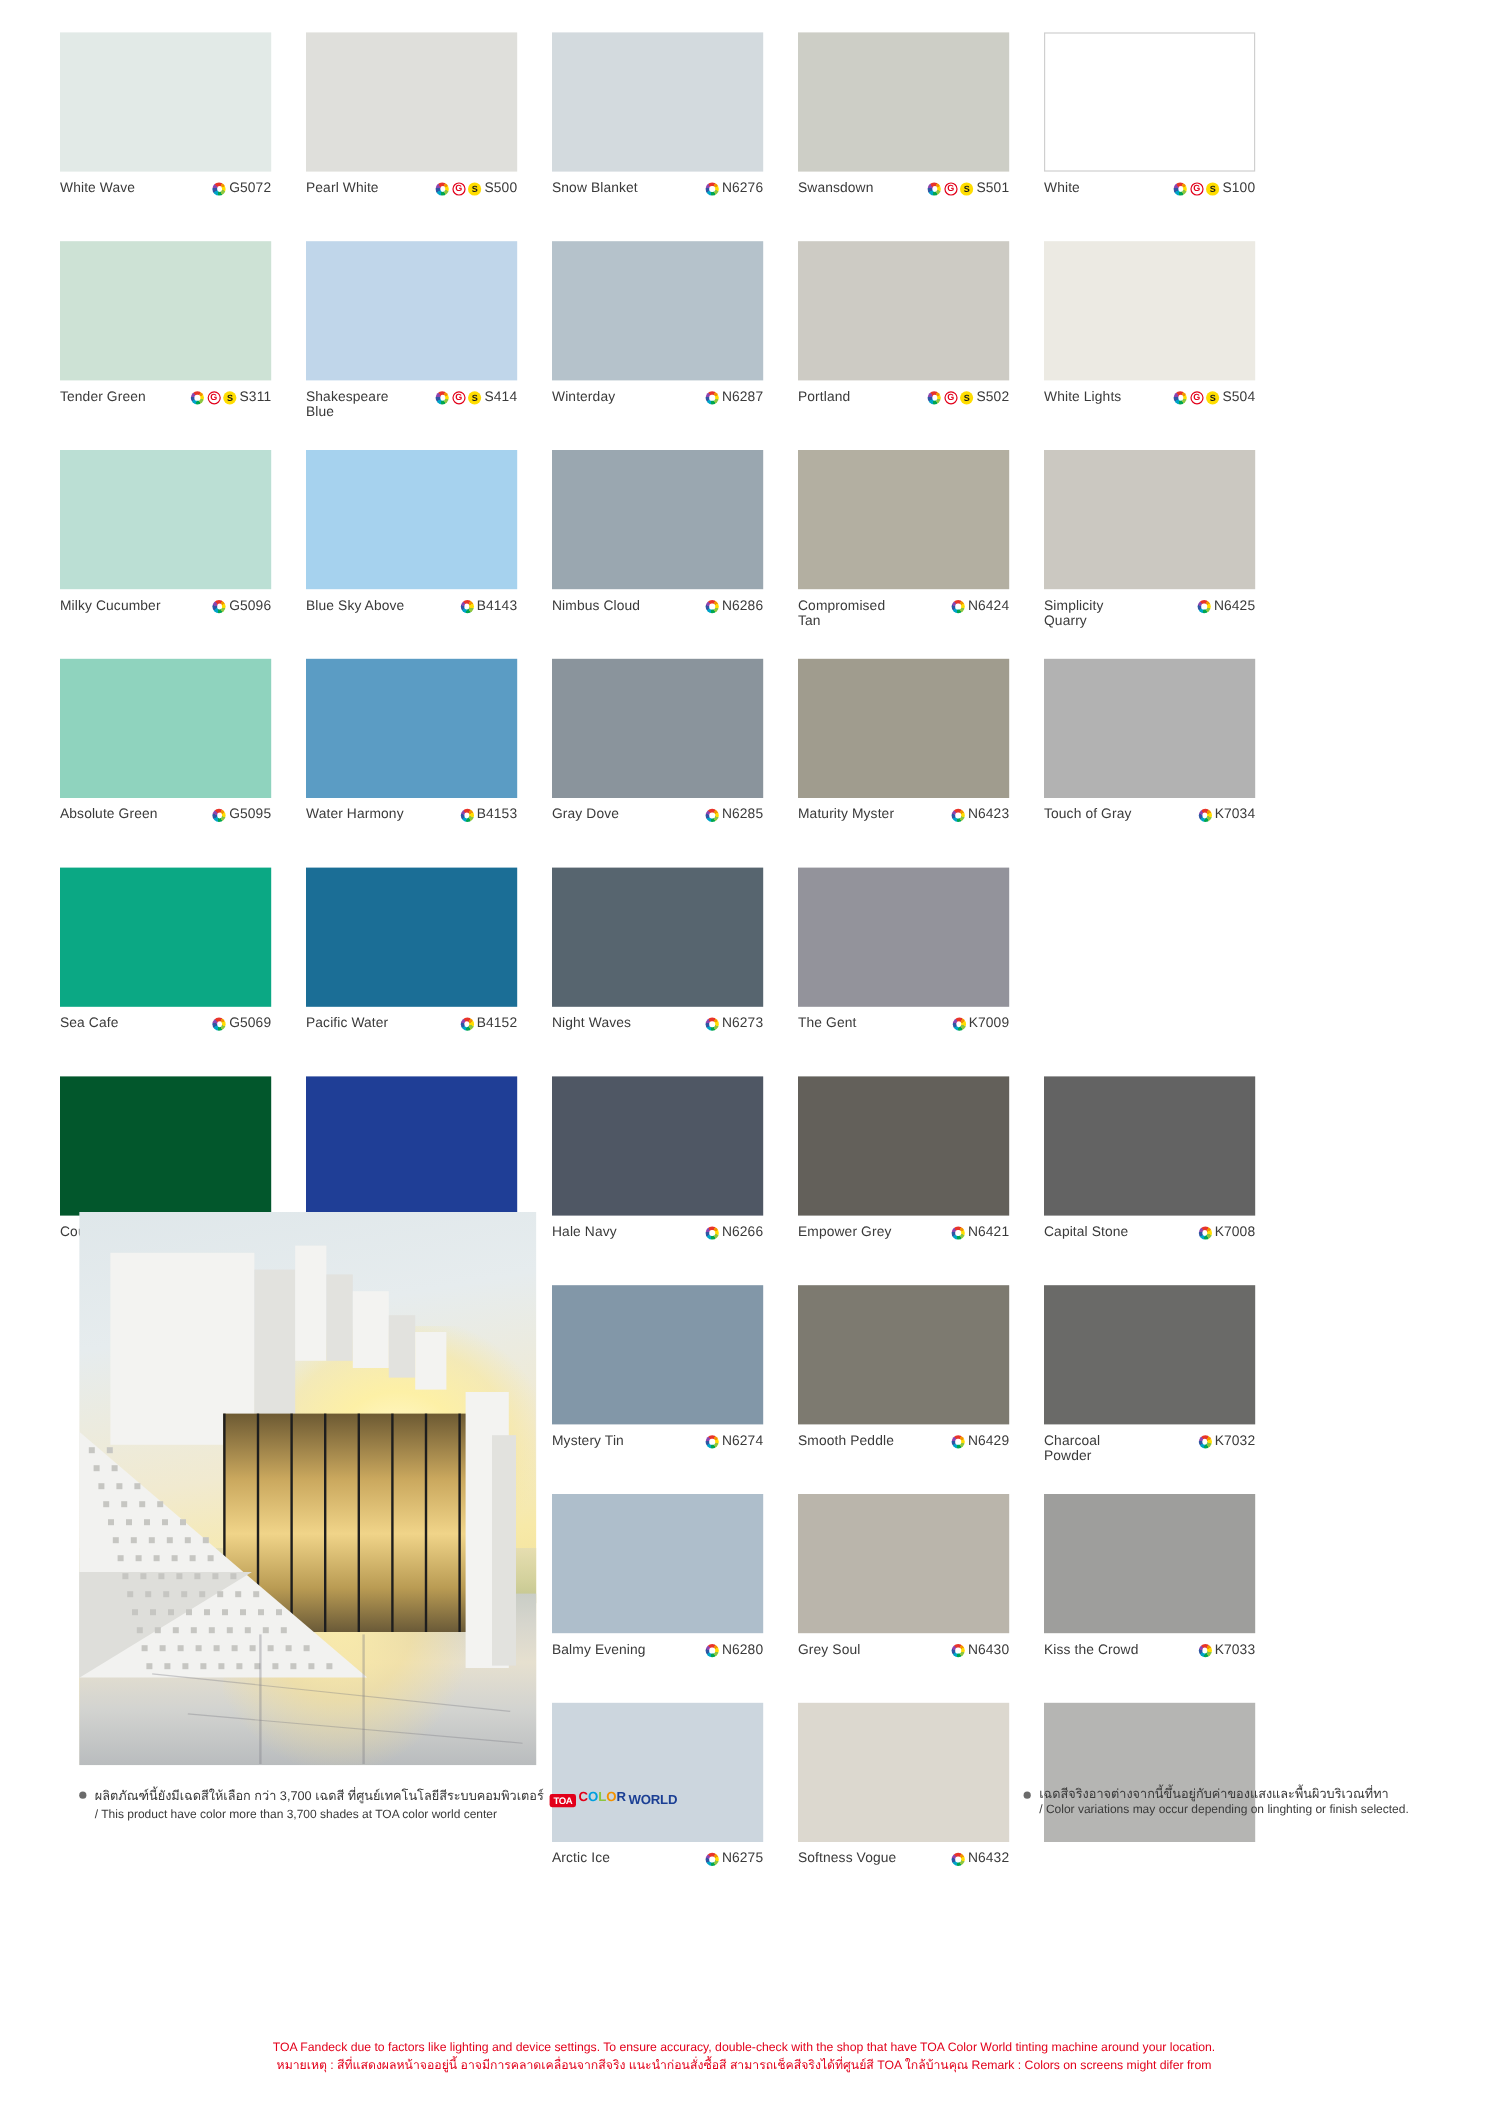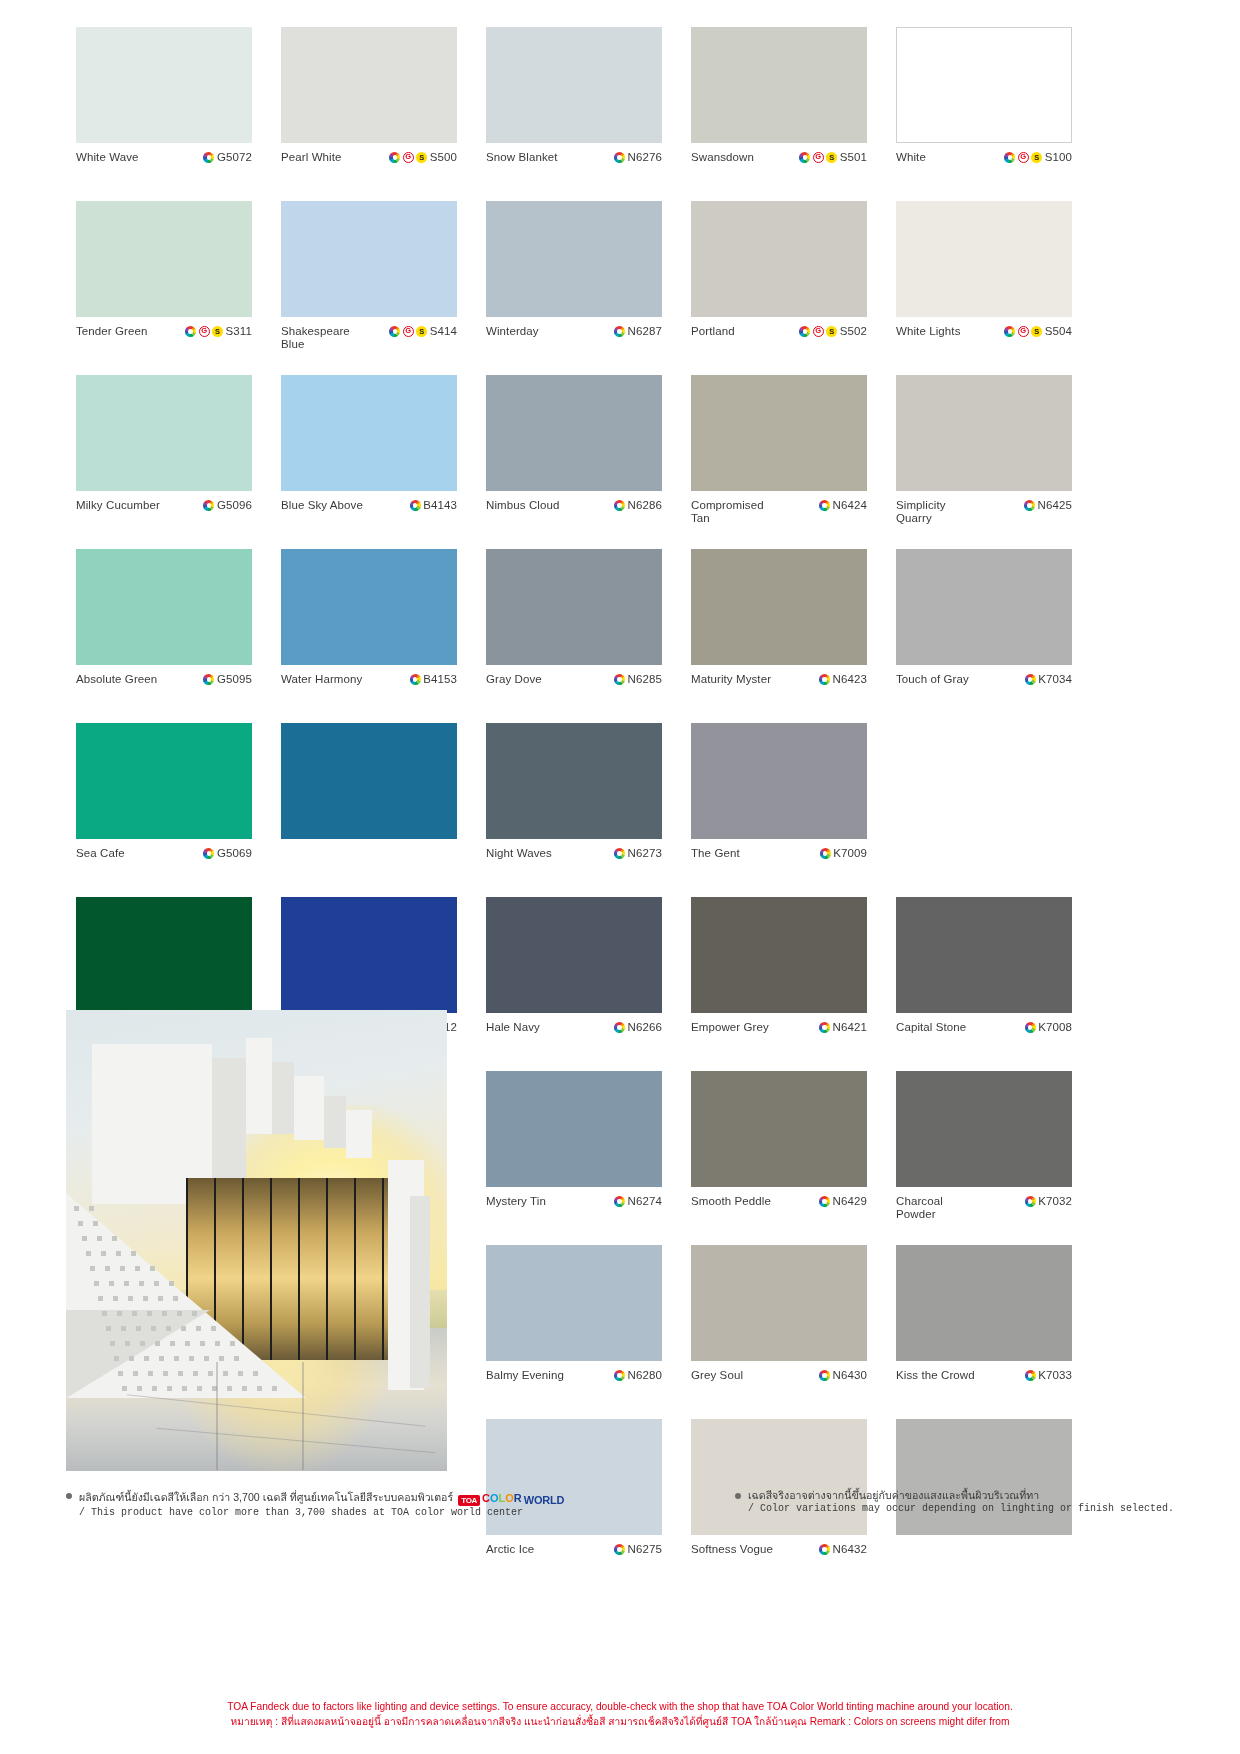--- a/index.html
+++ b/index.html
@@ -1,19 +1,19 @@
 <!DOCTYPE html>
 <html><head>
 <meta charset="utf-8">
 <style>
   html,body{margin:0;padding:0;background:#ffffff;}
   body{width:1240px;height:1754px;position:relative;font-family:"Liberation Sans",sans-serif;overflow:hidden;}
 
   
-  #grid{position:absolute;left:76px;top:27px;width:1108px;}
+  #grid{position:absolute;left:50px;top:27px;width:1108px;}
   .row{display:flex;gap:29px;}
   .cell{width:176px;position:relative;}
   .swatch{height:116px;width:176px;box-sizing:border-box;}
   .swatch.bordered{border:1px solid #cfcfcf;}
   .meta{height:50px;padding-top:8px;display:flex;align-items:flex-start;justify-content:space-between;}
   .cname{font-size:11.5px;color:#3a3a3a;line-height:13px;letter-spacing:.1px;max-width:88px;}
   .cright{display:flex;align-items:flex-end;gap:2.5px;white-space:nowrap;}
   .ccode{font-size:11.5px;color:#3a3a3a;letter-spacing:.1px;}
 
   
@@ -52,21 +52,21 @@
   .mull{position:absolute;background:#1e1e1e;width:2px;}
   .wedge{position:absolute;width:0;height:0;}
   .dots{position:absolute;}
   .dot{position:absolute;width:5px;height:5px;background:#c6c6c2;}
 
   
   #footer{position:absolute;left:66px;top:1488px;width:1108px;}
   .fnote{display:flex;align-items:flex-start;gap:7px;}
   .bullet{width:6px;height:6px;border-radius:50%;background:#6b6b6b;margin-top:5px;flex:0 0 auto;}
   .fth{font-size:10.6px;color:#3a3a3a;line-height:14px;}
-  .fen{font-size:10px;color:#3a3a3a;line-height:13px;font-family:Liberation Mono, monospace;}
+  .fen{font-size:10px;color:#3a3a3a;line-height:13px;}
   .cwlogo{display:inline-flex;align-items:flex-end;gap:2px;vertical-align:-2px;margin-left:5px;}
   .toa{background:#e2001a;color:#fff;font-size:8px;font-weight:bold;padding:1px 3px;border-radius:2px;letter-spacing:-.3px;}
   .cw span{font-size:11px;font-weight:bold;line-height:11px;}
   .cwword{font-size:11px;font-weight:bold;color:#1b3f94;letter-spacing:-.2px;}
   #disclaimer{position:absolute;left:0;right:0;top:1700px;text-align:center;color:#e2001a;font-size:10.2px;line-height:14.5px;padding:0 120px;box-sizing:border-box;}
 </style>
 </head>
 <body>
 
 <div id="grid">
@@ -298,20 +298,27 @@
         <div class="meta">
           <div class="cname">Sea Cafe</div>
           <div class="cright">
             <span class="badge wheel"></span>
             <span class="ccode">G5069</span>
           </div>
         </div>
       </div>
       <div class="cell">
         <div class="swatch" style="background: rgb(27, 110, 150);"></div>
+        <div class="meta">
+          <div class="cname">Pacific Water</div>
+          <div class="cright">
+            <span class="badge wheel"></span>
+            <span class="ccode">B4152</span>
+          </div>
+        </div>
       </div>
       <div class="cell">
         <div class="swatch" style="background: rgb(87, 101, 111);"></div>
         <div class="meta">
           <div class="cname">Night Waves</div>
           <div class="cright">
             <span class="badge wheel"></span>
             <span class="ccode">N6273</span>
           </div>
         </div>

